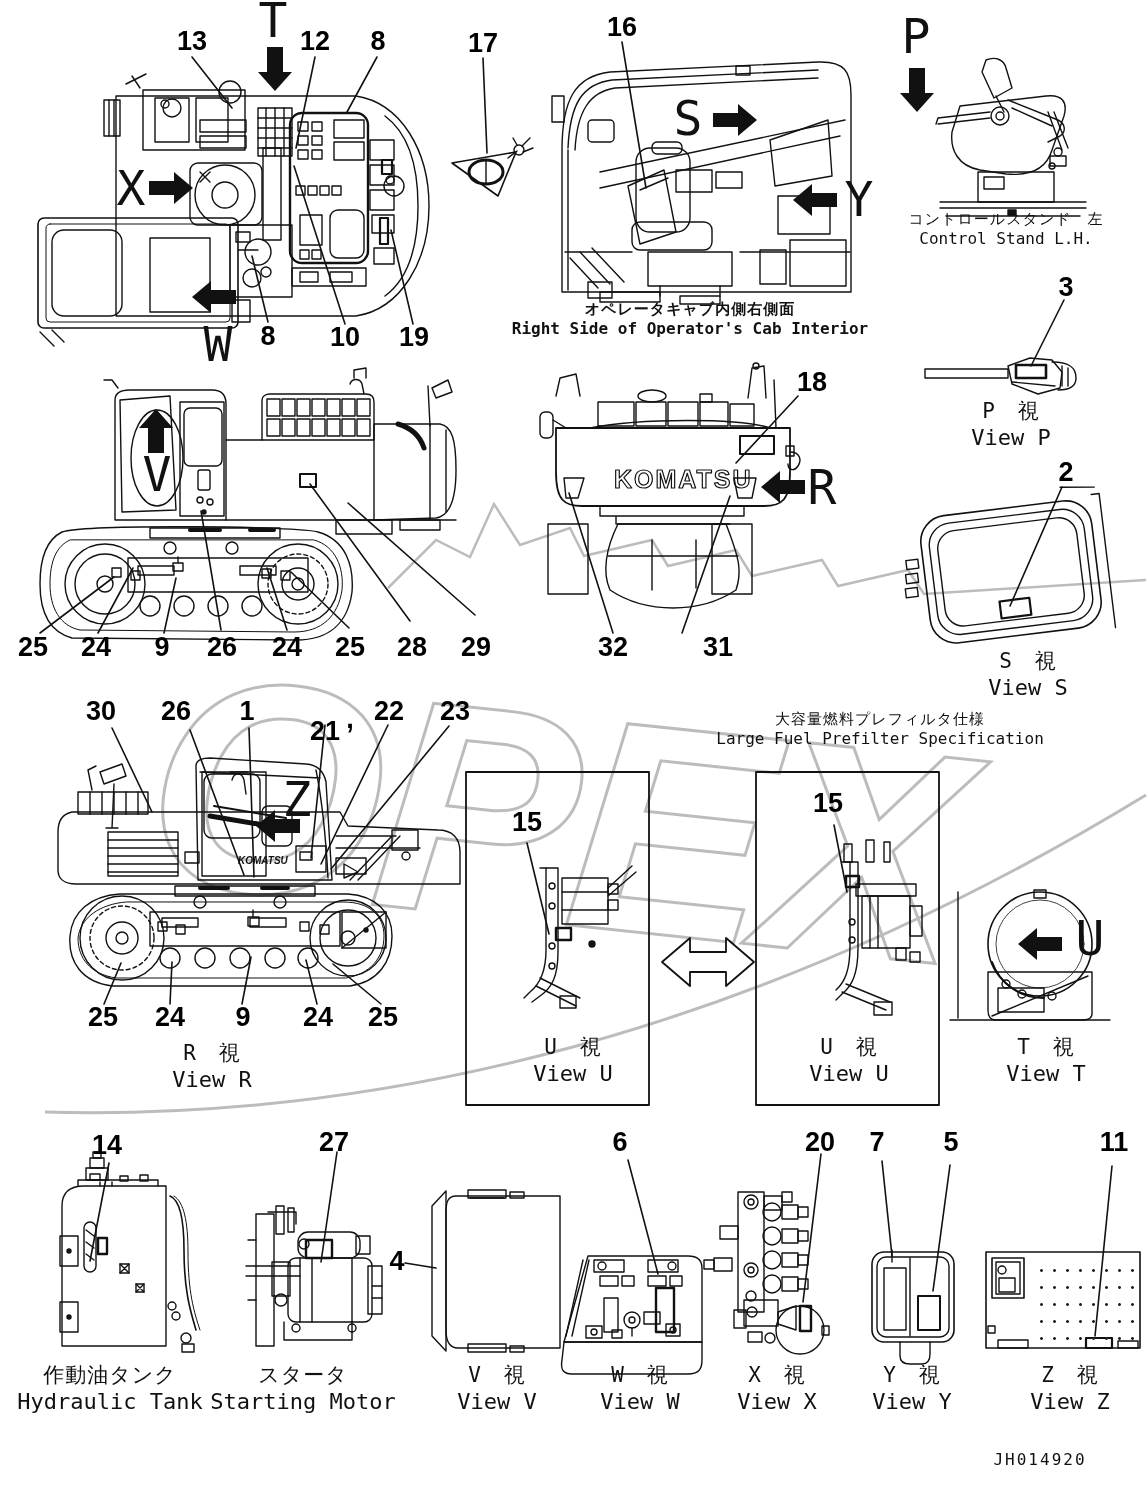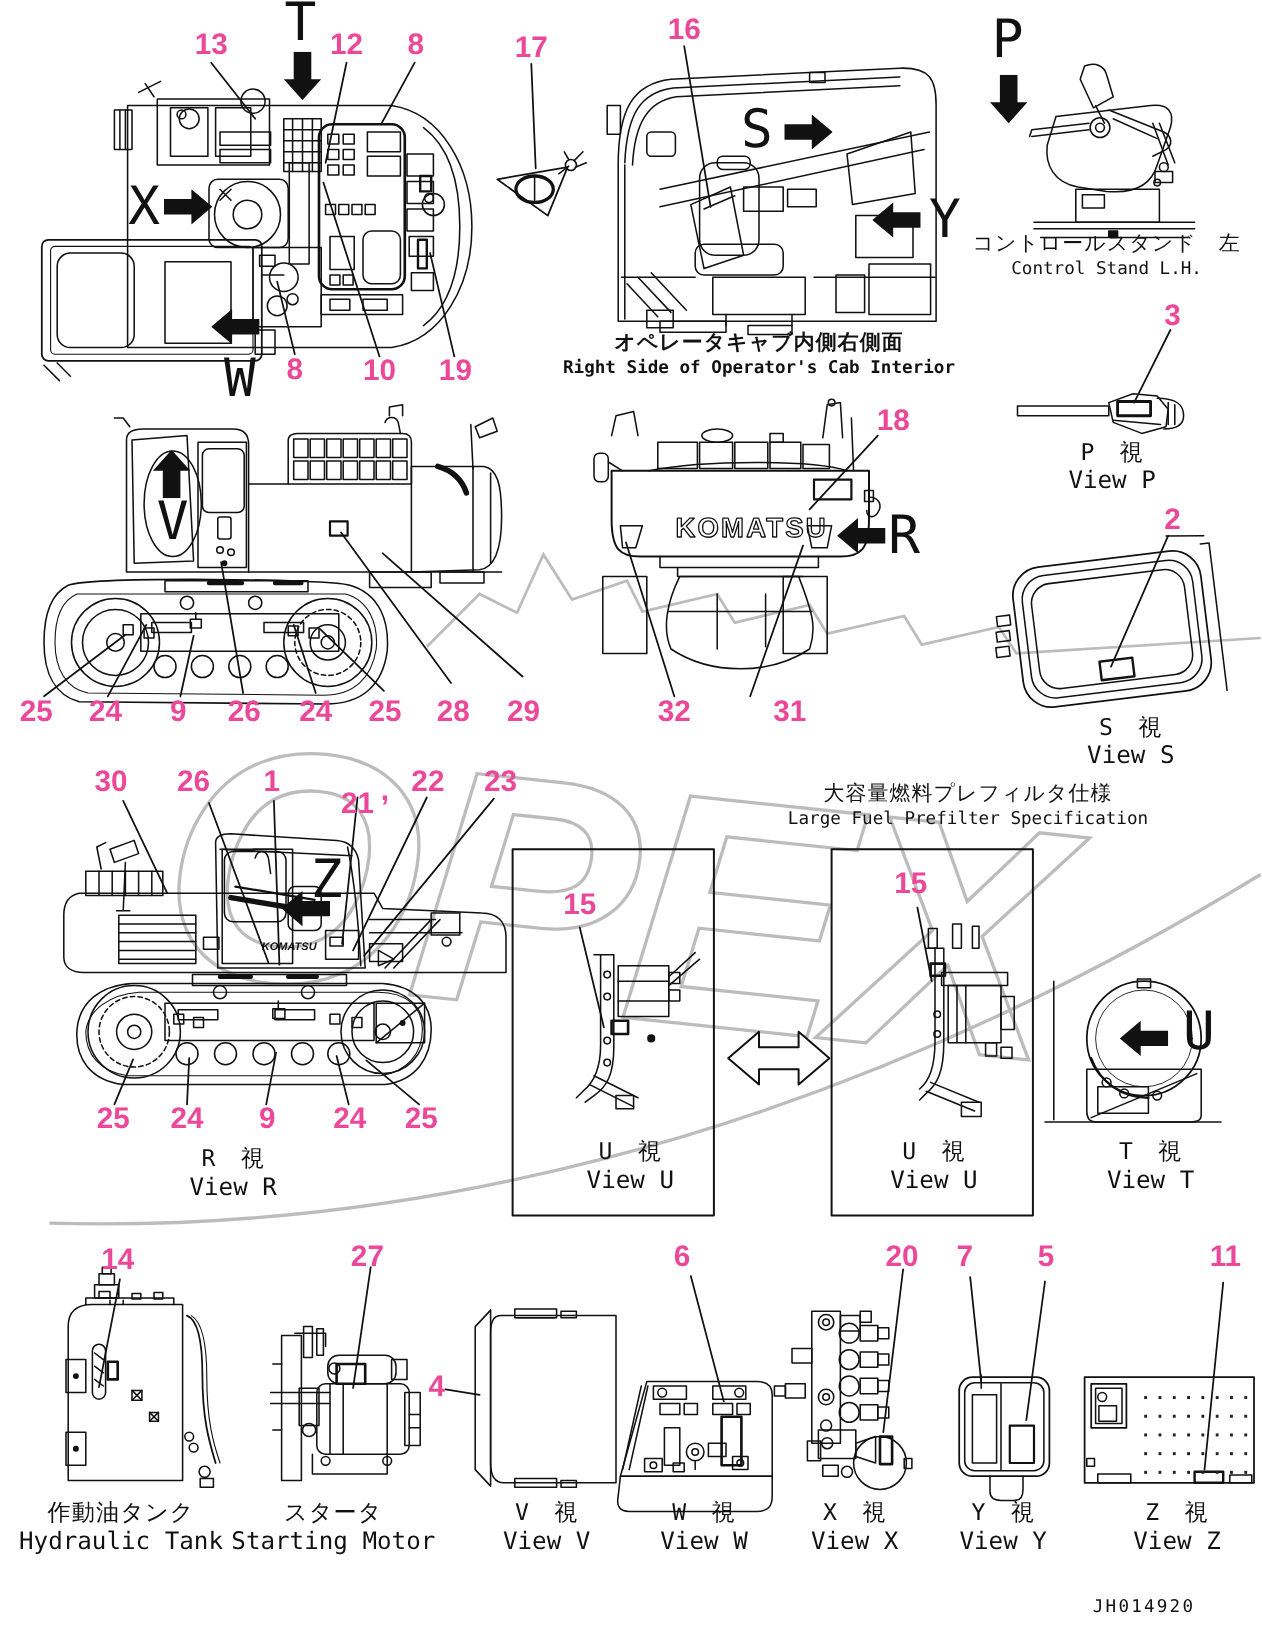--- a/index.html
+++ b/index.html
@@ -1,30 +1,30 @@
 <!DOCTYPE html>
 <html><head>
 <meta charset="utf-8">
 <style>
   html,body{margin:0;padding:0;background:#fff}
   #stage{position:relative;width:1147px;height:1497px;background:#fff;overflow:hidden;
          font-family:"DejaVu Sans Mono",monospace;color:#111}
   #art{position:absolute;left:0;top:0}
   .callout{position:absolute;transform:translate(-50%,-50%);
            font-family:"Liberation Sans",sans-serif;font-weight:bold;font-size:27px;
-           color:#ec4899;white-space:nowrap;z-index:5}
+           color:#000000;white-space:nowrap;z-index:5}
   .dir-letter{position:absolute;transform:translate(-50%,-50%);
            font-family:"DejaVu Sans Mono",monospace;font-size:48px;font-weight:500;
            color:#111;z-index:5}
   .dir-arrow{position:absolute;z-index:5}
   .view-title,.caption{position:absolute;transform:translateX(-50%);text-align:center;
            line-height:1.25;white-space:pre;z-index:5}
   .view-title .jp{font-size:21px;letter-spacing:1px;display:block}
   .view-title .en{font-size:22px;display:block}
-  .caption .jp{font-size:19px;letter-spacing:1px;display:block}
+  .caption .jp{font-size:15px;letter-spacing:1px;display:block}
   .caption .en{font-size:16px;display:block}
   .part-code{position:absolute;transform:translateX(-50%);font-size:16px;letter-spacing:2px;z-index:5}
   .dot-grid{position:absolute;left:1033px;top:1260px;width:102px;height:82px;z-index:2;
            background-image:radial-gradient(#222 1.1px,transparent 1.4px);
            background-size:13px 17px;background-position:2px 2px}
 </style>
 </head>
 <body>
 
 <div id="stage">

